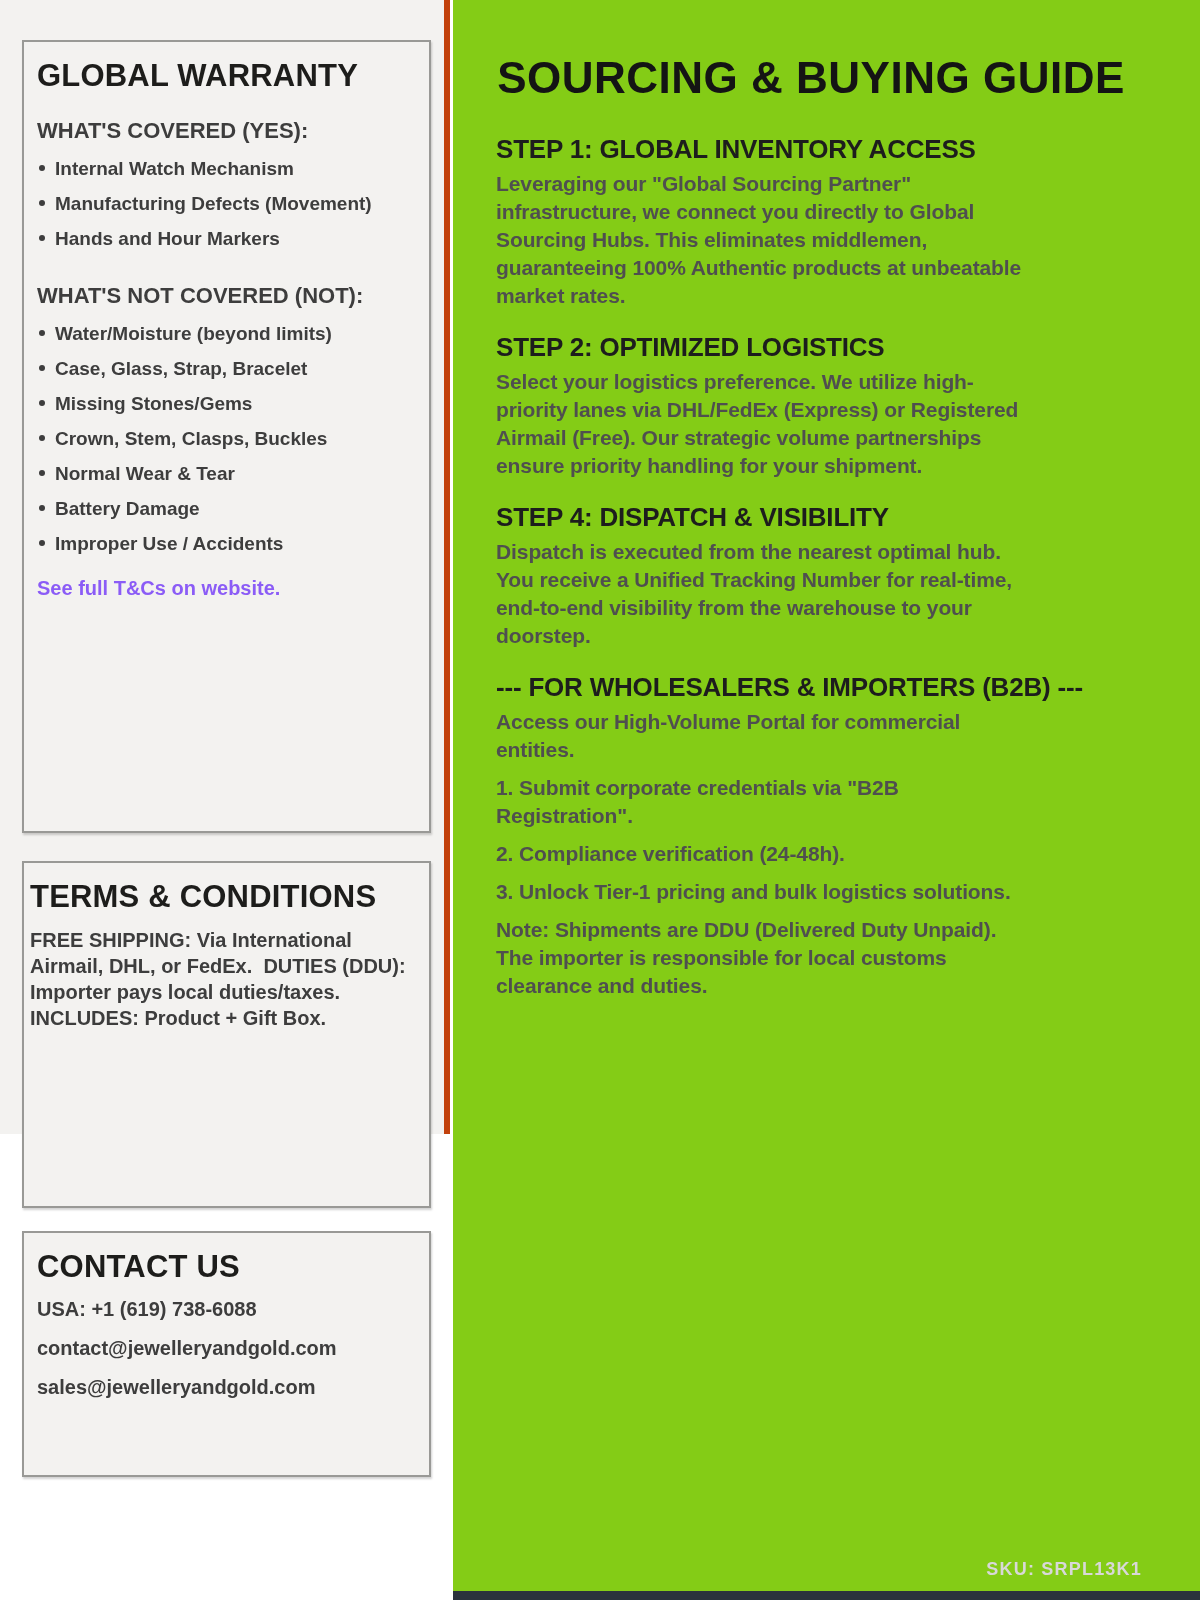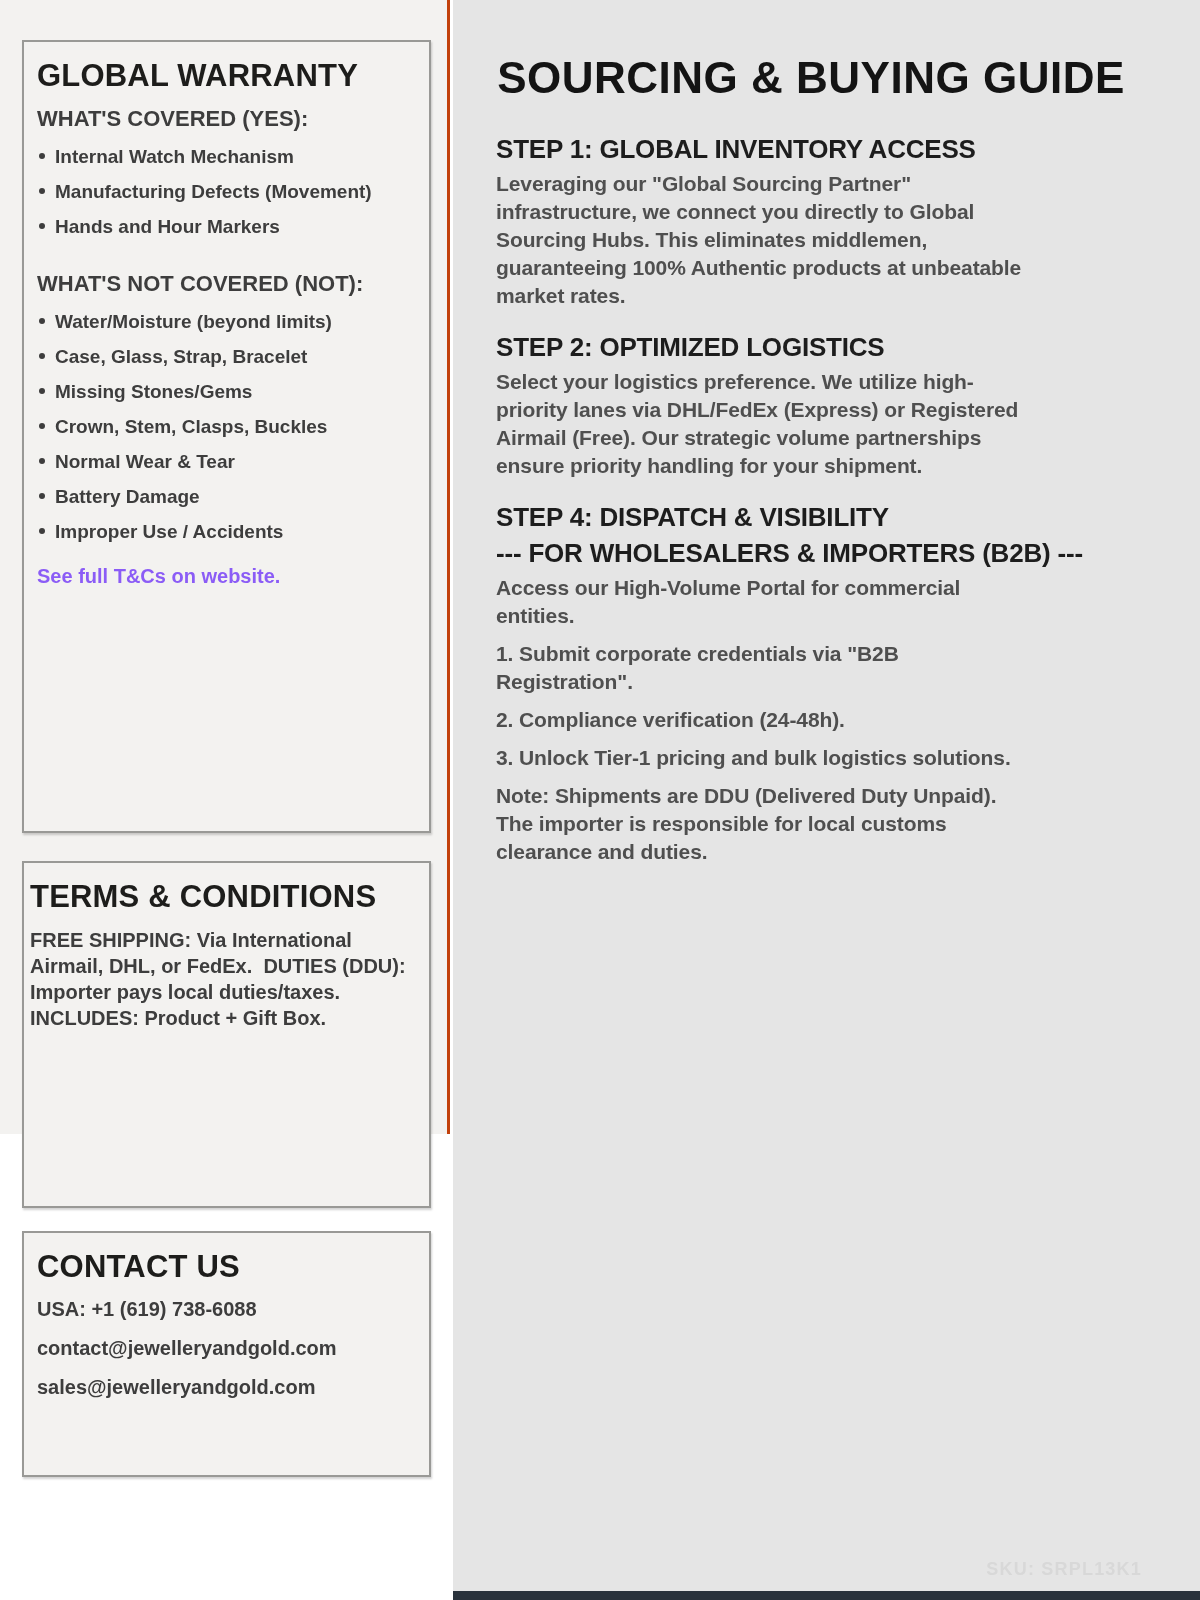--- a/index.html
+++ b/index.html
@@ -3,37 +3,37 @@
 <meta charset="utf-8">
 <style>
   html,body{margin:0;padding:0;}
   body{
     width:1200px;height:1600px;position:relative;background:#ffffff;
     font-family:"Liberation Sans", sans-serif;overflow:hidden;
   }
   
   .sidebar{
     position:absolute;left:0;top:0;width:450px;height:1134px;
-    background:#f3f2f0;border-right:3px solid #c2410c;box-sizing:border-box;
+    background:#f3f2f0;border-right:6px solid #c2410c;box-sizing:border-box;
   }
   .box{
     box-sizing:border-box;margin-left:22px;width:409px;
     border:2px solid #999996;background:#f3f2f0;
     box-shadow:1px 2px 2px rgba(0,0,0,0.18);
     padding:16px 10px 0 13px;
   }
   .box-warranty{margin-top:40px;height:793px;}
   .box-terms{margin-top:28px;height:347px;padding-left:6px;}
   .box-contact{margin-top:23px;height:246px;}
   .box-title{
     margin:0;font-size:31px;line-height:36px;font-weight:700;
     color:#1d1d1b;letter-spacing:0.2px;
   }
   .sub-heading{
-    margin:12px 0 0 0;font-size:22px;line-height:26px;font-weight:700;color:#3d3d3d;
+    margin:24px 0 0 0;font-size:22px;line-height:26px;font-weight:700;color:#3d3d3d;
   }
   .sub-heading.second{margin-top:34px;}
   ul.bullet-list{list-style:none;margin:14px 0 0 0;padding:0;}
   ul.bullet-list li{
     position:relative;margin:0 0 14px 0;padding-left:18px;
     font-size:19px;line-height:21px;font-weight:700;color:#3d3d3d;
   }
   ul.bullet-list li .dot{
     position:absolute;left:2px;top:7px;width:6px;height:6px;border-radius:50%;
     background:#3d3d3d;
@@ -45,21 +45,21 @@
     margin:12px 0 0 0;font-size:20px;line-height:26px;font-weight:700;color:#3d3d3d;
     white-space:pre-wrap;padding-right:12px;
   }
   .contact-lines{margin-top:14px;}
   .contact-line{
     margin:0 0 18px 0;font-size:20px;line-height:21px;font-weight:700;color:#3d3d3d;
   }
   
   .main{
     position:absolute;left:453px;top:0;width:747px;height:1600px;
-    box-sizing:border-box;padding:54px 0 0 43px;background:#e5e5e5;
+    box-sizing:border-box;padding:54px 0 0 43px;background:#84cc16;
   }
   .main-title{
     margin:0 0 32px 0;width:630px;text-align:center;
     font-size:44px;line-height:48px;font-weight:700;color:#141414;letter-spacing:0.5px;
   }
   .step-heading{
     margin:0 0 6px 0;font-size:26px;line-height:30px;font-weight:700;
     color:#1d1d1d;letter-spacing:-0.2px;
   }
   .step-body{
@@ -142,20 +142,21 @@
       </section>
 
       <section class="step">
         <h2 class="step-heading">STEP 2: OPTIMIZED LOGISTICS</h2>
         <p class="step-body">Select your logistics preference. We utilize high-priority lanes via DHL/FedEx (Express) or Registered Airmail (Free). Our strategic volume partnerships ensure priority handling for your shipment.</p>
       </section>
 
 
       <section class="step">
         <h2 class="step-heading">STEP 4: DISPATCH &amp; VISIBILITY</h2>
+        <p class="step-body">Dispatch is executed from the nearest optimal hub. You receive a Unified Tracking Number for real-time, end-to-end visibility from the warehouse to your doorstep.</p>
       </section>
     </div>
 
   <h2 class="step-heading">--- FOR WHOLESALERS &amp; IMPORTERS (B2B) ---</h2>
   <p class="step-body b2b-item">Access our High-Volume Portal for commercial entities.</p>
   <div>
 
       <p class="step-body b2b-item">1. Submit corporate credentials via "B2B Registration".</p>
 
       <p class="step-body b2b-item">2. Compliance verification (24-48h).</p>

